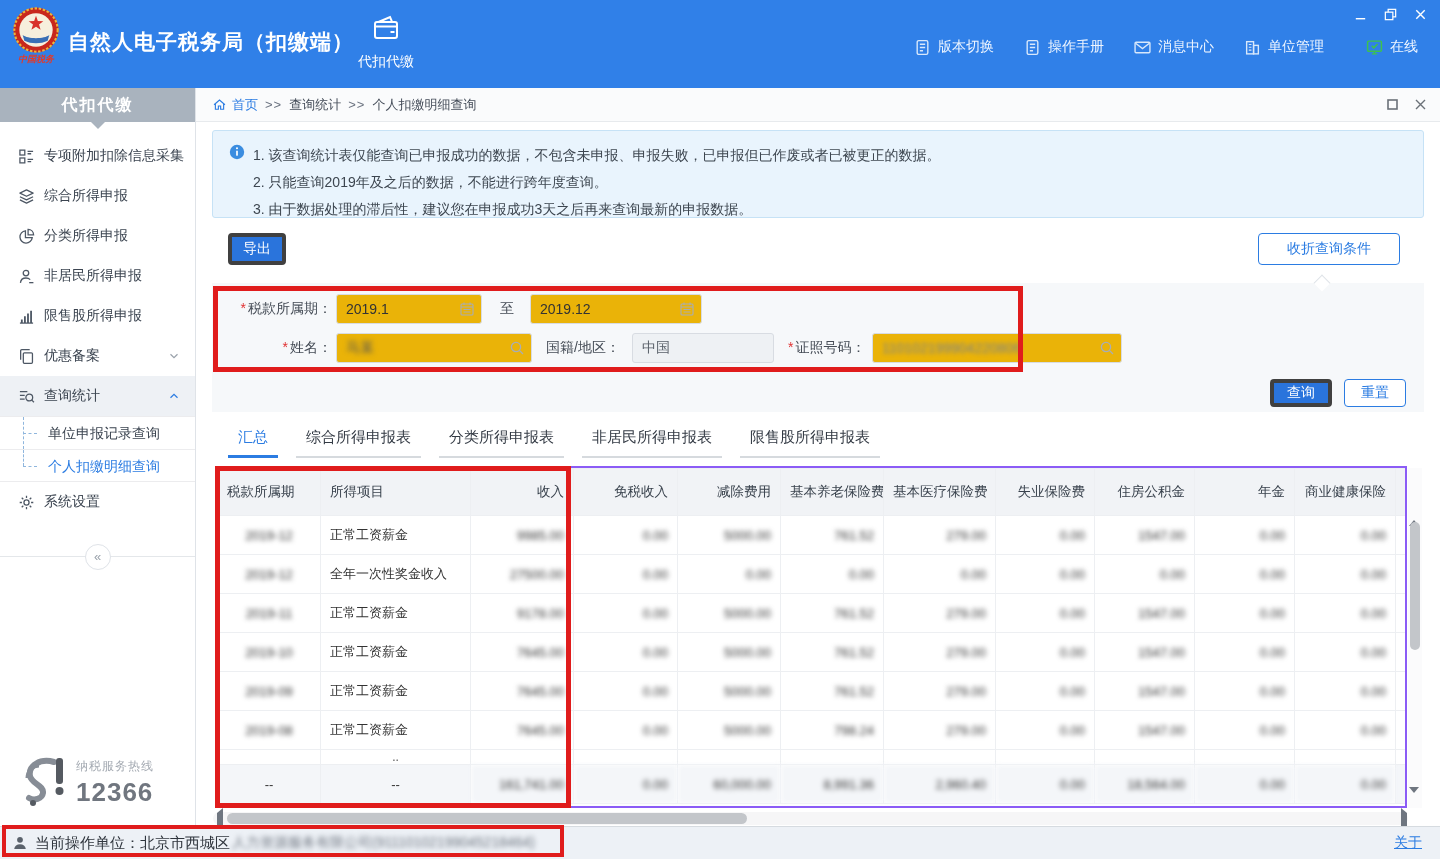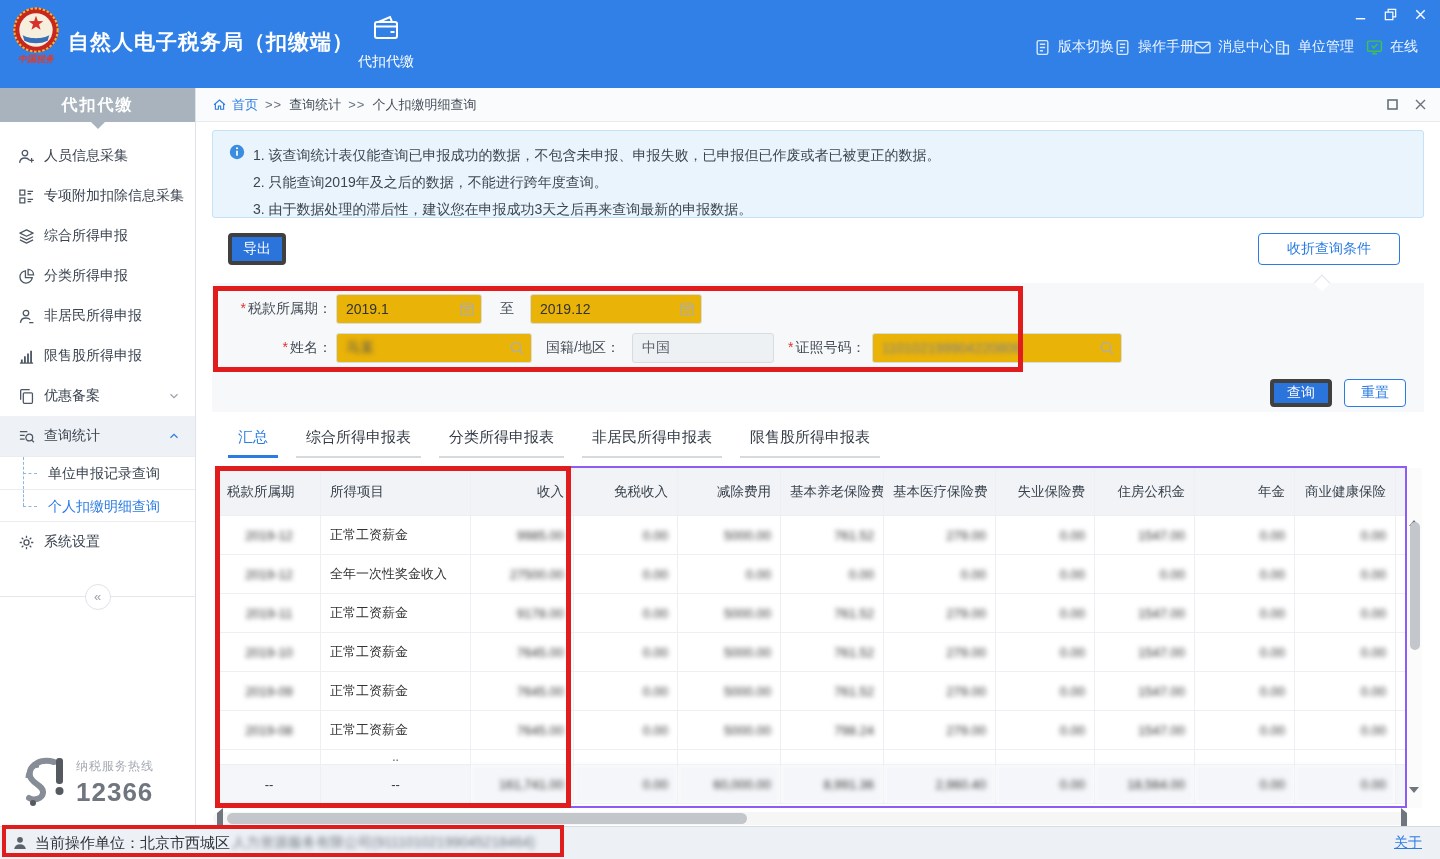--- a/index.html
+++ b/index.html
@@ -8,21 +8,21 @@
 
   
   .titlebar { position:absolute; left:0; top:0; width:1440px; height:88px; background:#3080e8; }
   .emblem { position:absolute; left:8px; top:5px; width:56px; text-align:center; }
   .emblem svg { display:block; margin:0 auto; }
   .emblem-text { font-size:9px; font-weight:bold; font-style:italic; color:#e23a2a; letter-spacing:0; margin-top:-2px; }
   .app-title { position:absolute; left:68px; top:28px; color:#fff; font-size:21px; font-weight:bold; letter-spacing:1px; }
   .module-tab { position:absolute; left:346px; top:13px; width:80px; display:flex; flex-direction:column; align-items:center; color:#fff; cursor:pointer; }
   .module-tab .mt-icon svg { width:30px; height:30px; }
   .module-tab .mt-label { font-size:14px; margin-top:6px; }
-  .header-menu { position:absolute; right:22px; top:38px; display:flex; align-items:center; }
+  .header-menu { position:absolute; right:22px; top:38px; display:flex; align-items:center; gap:30px; }
   .hm-item { display:flex; align-items:center; gap:7px; color:#eef5ff; font-size:14px; cursor:pointer; }
   .hm-item .hm-icon { width:17px; height:17px; color:#d8e8fb; }
   .hm-item .hm-icon svg { width:17px; height:17px; display:block; }
   .hm-item.online { margin-left:12px; }
   .win-controls { position:absolute; right:10px; top:5px; display:flex; gap:10px; }
   .win-btn { width:20px; height:18px; display:flex; align-items:center; justify-content:center; cursor:pointer; }
   .win-btn svg { width:15px; height:15px; display:block; }
 
   
   .sidebar { position:absolute; left:0; top:88px; width:196px; height:738px; background:#fff; border-right:1px solid #dfe3e8; }
@@ -226,30 +226,20 @@
         <svg viewBox="0 0 16 16">
             <path d="M3.5 3.5l9 9M12.5 3.5l-9 9" stroke="#fff" stroke-width="1.5"></path>
           </svg>
       </span>
     </div>
   </div>
 
   <div class="sidebar">
     <div class="side-header">代扣代缴</div>
     <div class="side-list" id="side-list">
-        <div class="side-item">
-          <span class="si-icon">
-            <svg viewBox="0 0 16 16">
-              <circle cx="6.5" cy="4.8" r="2.6" fill="none" stroke="currentColor" stroke-width="1.2"></circle>
-              <path d="M1.5 14c.3-3 2.3-4.6 5-4.6 1.8 0 3.3.7 4.2 2" fill="none" stroke="currentColor" stroke-width="1.2"></path>
-              <path d="M12.8 9.5v4.2M10.7 11.6h4.2" stroke="currentColor" stroke-width="1.2"></path>
-            </svg>
-          </span>
-          <span>人员信息采集</span>
-        </div>
         <div class="side-item">
           <span class="si-icon">
             <svg viewBox="0 0 16 16">
               <rect x="1.8" y="2" width="4.6" height="4.6" fill="none" stroke="currentColor" stroke-width="1.2"></rect>
               <rect x="1.8" y="9.4" width="4.6" height="4.6" fill="none" stroke="currentColor" stroke-width="1.2"></rect>
               <path d="M9 3.2h5.2M9 5.4h3.4M9 10.6h5.2M9 12.8h3.4" stroke="currentColor" stroke-width="1.2"></path>
             </svg>
           </span>
           <span>专项附加扣除信息采集</span>
         </div>

